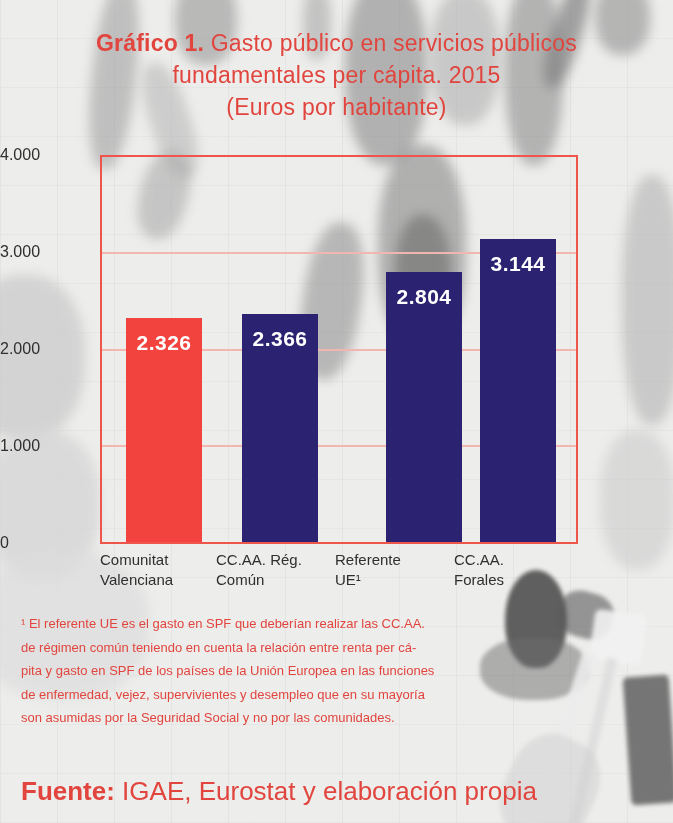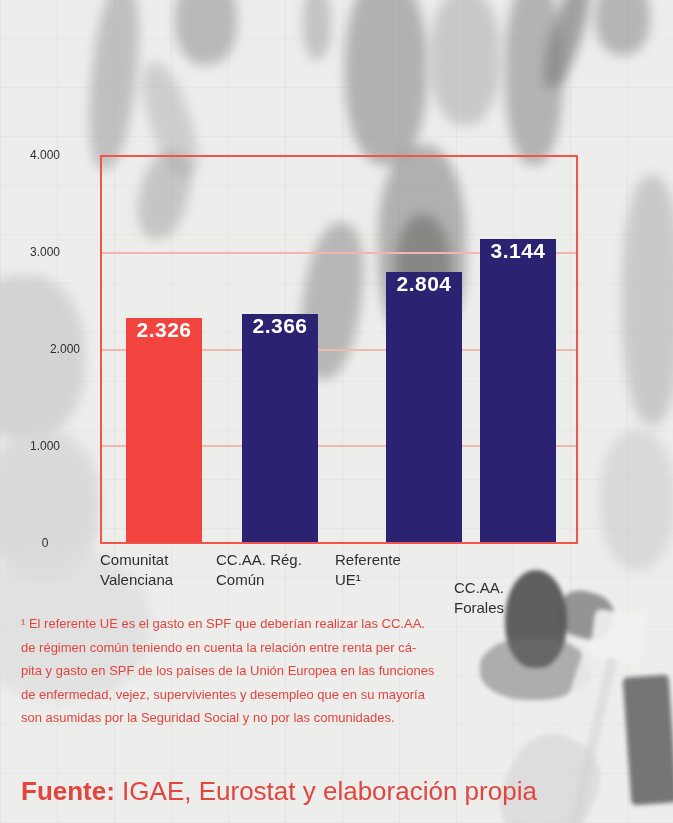--- a/index.html
+++ b/index.html
@@ -45,29 +45,29 @@
   
   .title{position:absolute; left:0; right:0; top:27px; text-align:center;
          font-size:23px; line-height:32px; color:#e1453e; letter-spacing:.2px;}
   .title .bold{font-weight:bold;}
   
   .plot{position:absolute; left:100px; top:155px; width:478px; height:389px;
         border:2px solid #f0554b; box-sizing:border-box;}
   .gridline{position:absolute; left:0; right:0; height:2px; background:#f2b6b1;}
   .g25{top:25%; margin-top:-1px;} .g50{top:50%; margin-top:-1px;} .g75{top:75%; margin-top:-1px;}
   .bar{position:absolute; bottom:0; width:76px;}
-  .bar .val{display:block; text-align:center; 
+  .bar .val{display:block; text-align:center; padding-top:13px;
             font-size:21px; font-weight:bold; color:#ffffff; letter-spacing:.5px;}
   .b0{left:24px;} .b1{left:140px;} .b2{left:259px;margin-left:25px;} .b3{left:378px;}
-  .ytick{position:absolute; left:0; width:90px; text-align:center;
-         font-size:12px; color:#2f2f2f; line-height:20px;}
-  .yt0{top:145px;} .yt1{top:242px;} .yt2{top:339px;padding-left:20px;} .yt3{top:436px;} .yt4{top:533px;}
+  .ytick{position:absolute; left:0; width:90px; text-align:left;
+         font-size:16px; color:#2f2f2f; line-height:20px;}
+  .yt0{top:145px;} .yt1{top:242px;} .yt2{top:339px;} .yt3{top:436px;} .yt4{top:533px;}
   .xtick{position:absolute; top:550px; width:130px; text-align:left;
          font-size:15px; line-height:20px; color:#2f2f2f;}
-  .xt0{left:100px;} .xt1{left:216px;} .xt2{left:335px;} .xt3{left:454px;margin-top:28px;}
+  .xt0{left:100px;} .xt1{left:216px;} .xt2{left:335px;} .xt3{left:454px;}
   .xtick span{display:block;}
   
   .footnote{position:absolute; left:21px; top:612px; width:645px;
             font-size:13px; line-height:23.5px; color:#e1453e;}
   .footnote div{white-space:nowrap;}
   .source{position:absolute; left:21px; top:776px; font-size:26px; color:#e1453e;}
   .source .bold{font-weight:bold;}
 </style>
 </head>
 <body>
@@ -96,20 +96,25 @@
     <div class="s s1"></div>
       <div class="s s2"></div>
       <div class="s s3"></div>
       <div class="s s4"></div>
     <div class="s s5"></div>
       <div class="s s6"></div>
       <div class="s s7"></div>
       <div class="s s8"></div>
   </div>
 
+  <div class="title">
+    <div><span class="bold">Gráfico 1.</span><span> Gasto público en servicios públicos</span></div>
+    <div>fundamentales per cápita. 2015</div>
+    <div>(Euros por habitante)</div>
+  </div>
 
   <div class="ytick yt0">4.000</div>
   <div class="ytick yt1">3.000</div>
   <div class="ytick yt2">2.000</div>
   <div class="ytick yt3">1.000</div>
   <div class="ytick yt4">0</div>
 
   <div class="plot">
     <div class="gridline g25"></div>
     <div class="gridline g50"></div>

